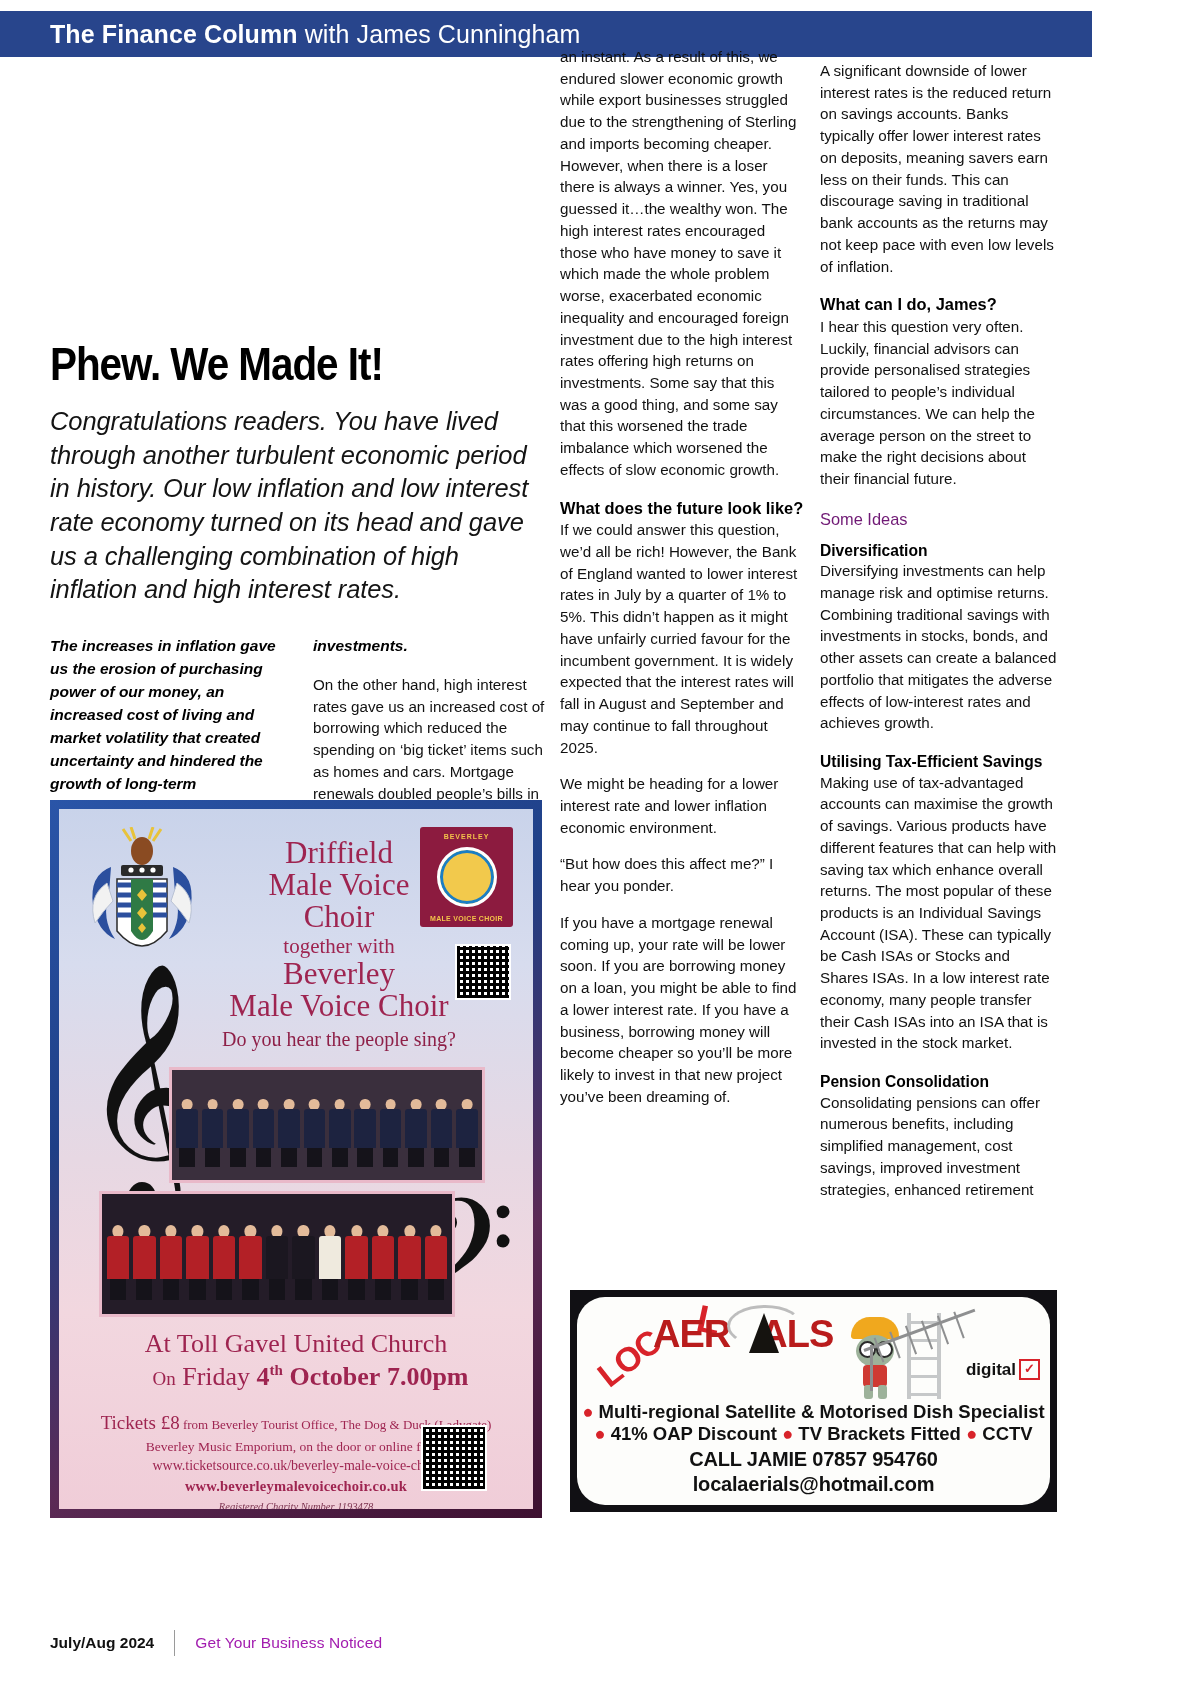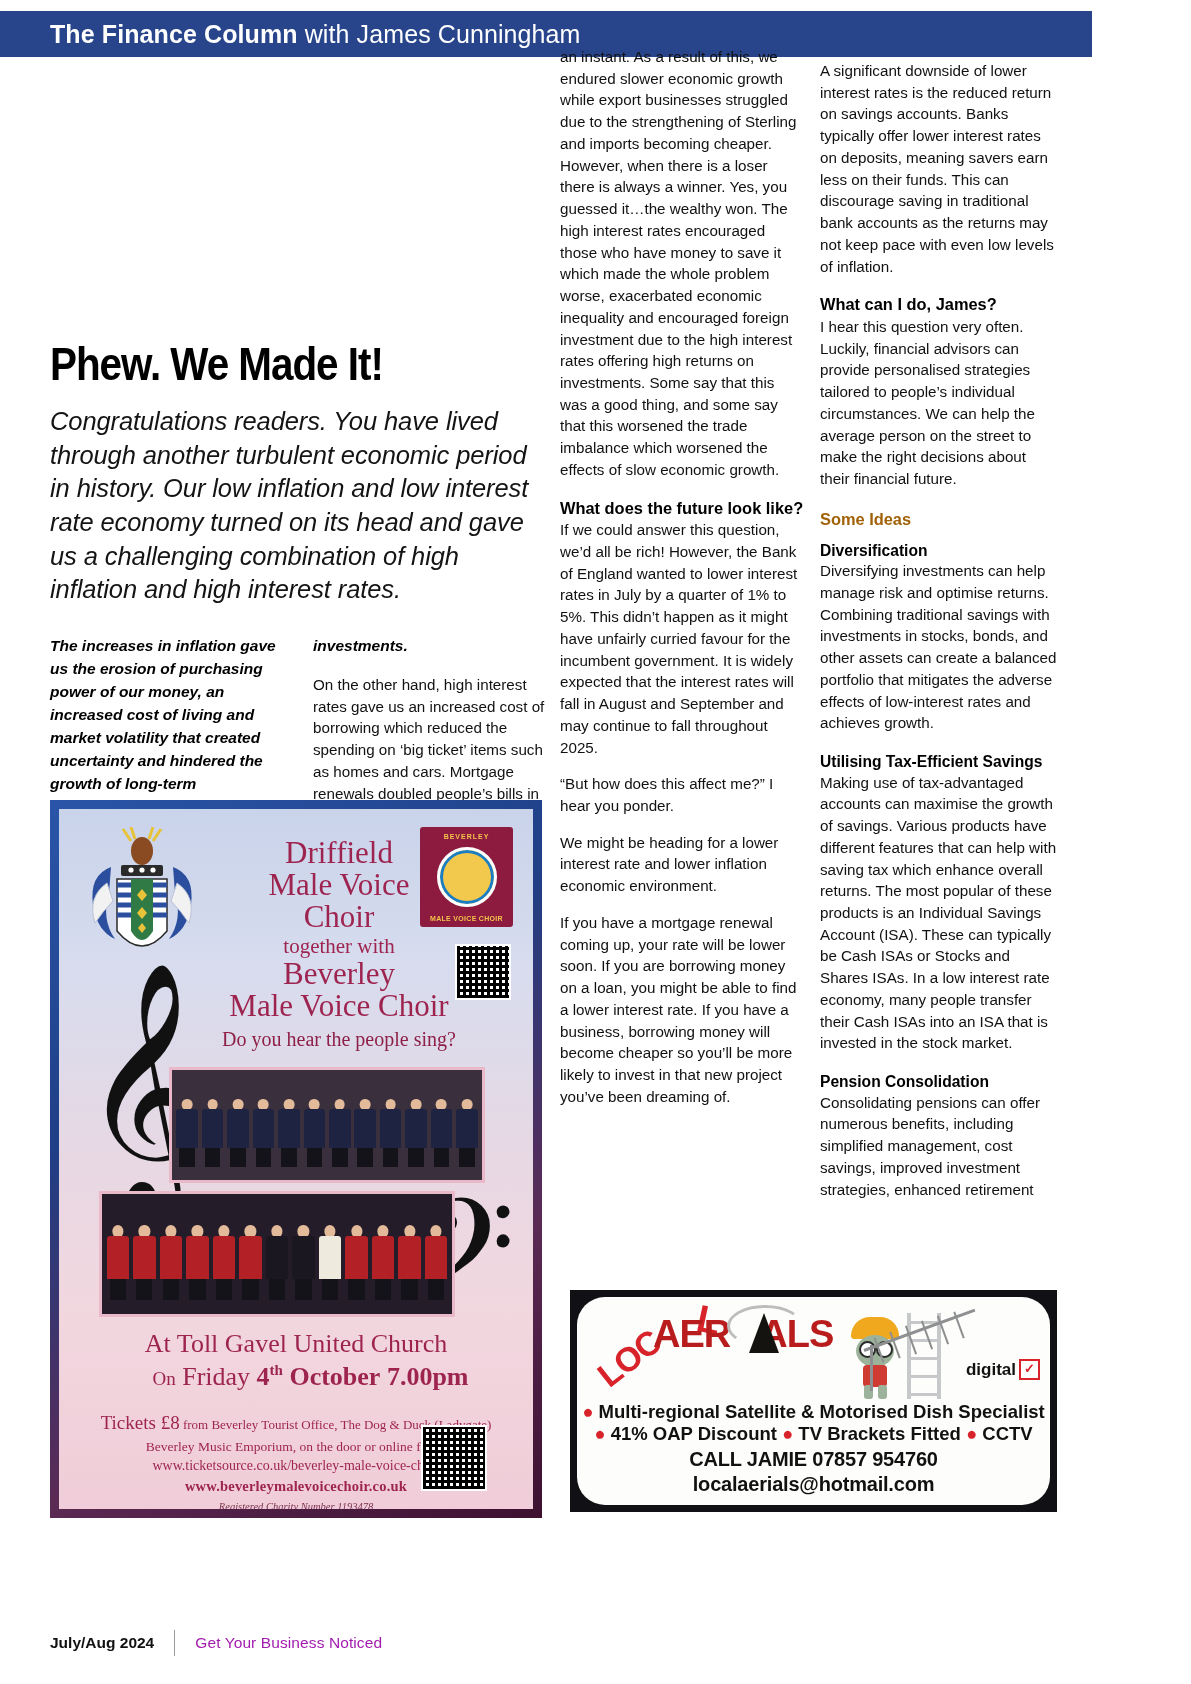--- a/index.html
+++ b/index.html
@@ -88,24 +88,24 @@
     color: #000;
   }
   .sub-h2 {
     font-weight: bold;
     font-size: 15.6px;
     line-height: 1.25;
     margin: 18px 0 0 0;
     color: #000;
   }
   .section-h {
-    font-weight: bold;
+    font-weight: normal;
     font-size: 16.4px;
     margin: 20px 0 12px 0;
-    color: #a16207;
+    color: #701a75;
   }
 
   
   .poster {
     position: absolute;
     left: 50px; top: 800px;
     width: 492px; height: 718px;
     background: linear-gradient(150deg,#2a55a8 0%, #1f3f86 35%, #5b2a55 70%, #3d1030 100%);
     padding: 9px;
     box-sizing: border-box;
@@ -407,22 +407,22 @@
       <p class="lead-bold">investments.</p>
       <p class="body-p gap-before">On the other hand, high interest rates gave us an increased cost of borrowing which reduced the spending on ‘big ticket’ items such as homes and cars. Mortgage renewals doubled people’s bills in</p>
     </div>
   </div>
 </div>
 
 <div class="col col-mid">
   <p class="body-p">an instant. As a result of this, we endured slower economic growth while export businesses struggled due to the strengthening of Sterling and imports becoming cheaper. However, when there is a loser there is always a winner. Yes, you guessed it…the wealthy won. The high interest rates encouraged those who have money to save it which made the whole problem worse, exacerbated economic inequality and encouraged foreign investment due to the high interest rates offering high returns on investments. Some say that this was a good thing, and some say that this worsened the trade imbalance which worsened the effects of slow economic growth.</p>
   <h2 class="sub-h">What does the future look like?</h2>
   <p class="body-p">If we could answer this question, we’d all be rich! However, the Bank of England wanted to lower interest rates in July by a quarter of 1% to 5%. This didn’t happen as it might have unfairly curried favour for the incumbent government. It is widely expected that the interest rates will fall in August and September and may continue to fall throughout 2025.</p>
+  <p class="body-p">We might be heading for a lower interest rate and lower inflation economic environment.</p>
   <p class="body-p">“But how does this affect me?” I hear you ponder.</p>
-  <p class="body-p">We might be heading for a lower interest rate and lower inflation economic environment.</p>
   <p class="body-p">If you have a mortgage renewal coming up, your rate will be lower soon. If you are borrowing money on a loan, you might be able to find a lower interest rate. If you have a business, borrowing money will become cheaper so you’ll be more likely to invest in that new project you’ve been dreaming of.</p>
 </div>
 
 <div class="col col-right">
   <p class="body-p">A significant downside of lower interest rates is the reduced return on savings accounts. Banks typically offer lower interest rates on deposits, meaning savers earn less on their funds. This can discourage saving in traditional bank accounts as the returns may not keep pace with even low levels of inflation.</p>
   <h2 class="sub-h">What can I do, James?</h2>
   <p class="body-p">I hear this question very often. Luckily, financial advisors can provide personalised strategies tailored to people’s individual circumstances. We can help the average person on the street to make the right decisions about their financial future.</p>
   <h2 class="section-h">Some Ideas</h2>
   <h3 class="sub-h2" style="margin-top:0">Diversification</h3>
   <p class="body-p">Diversifying investments can help manage risk and optimise returns. Combining traditional savings with investments in stocks, bonds, and other assets can create a balanced portfolio that mitigates the adverse effects of low-interest rates and achieves growth.</p>

